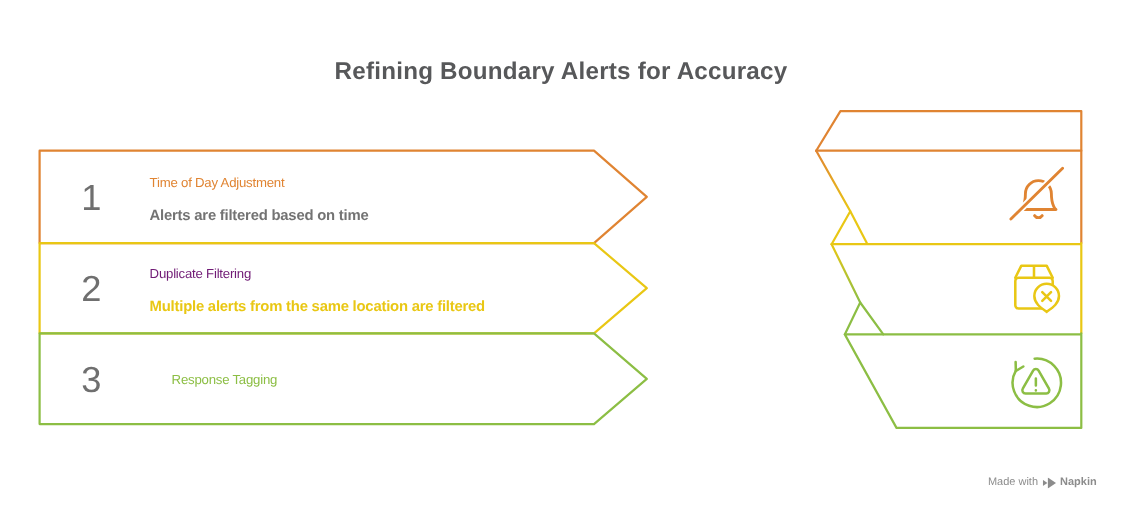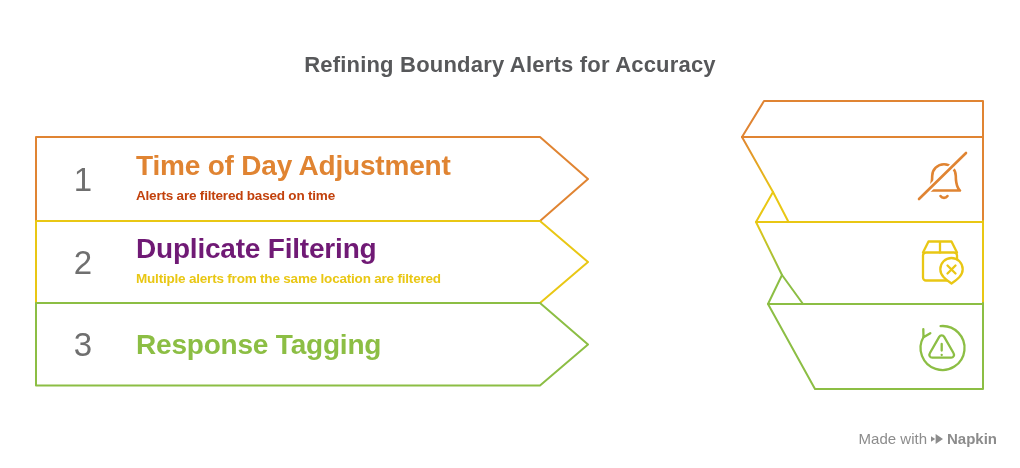--- a/index.html
+++ b/index.html
@@ -27,29 +27,29 @@
   .row-number{
     width:94px;flex:0 0 94px;
     text-align:center;
     font-size:33px;font-weight:500;line-height:1;
   }
   .row-text{
     flex:1;display:flex;flex-direction:column;gap:13px;
     padding-left:6px;
   }
   .row-title{
-    font-size:28px;font-weight:700;letter-spacing:-.2px;line-height:20px;
+    font-size:12px;font-weight:400;letter-spacing:-.2px;line-height:20px;
   }
   .row-desc{
     font-size:13.5px;font-weight:700;letter-spacing:-.2px;line-height:14px;
   }
   .watermark{
     position:absolute;top:432px;right:23px;
     display:flex;align-items:center;gap:4px;
-    font-size:15px;line-height:14px;
+    font-size:10px;line-height:14px;
   }
   .watermark .brand{font-weight:600;}
 </style>
 </head>
 <body>
 
 <div class="canvas">
 
   <div class="diagram-title" style="color: rgb(87, 88, 90);">Refining Boundary Alerts for Accuracy</div>
 
@@ -107,36 +107,36 @@
       <path d="M930.3,333.2 L923.5,337.3 L923.3,329.1"></path>
       <path d="M939.2,336.9 a2.9,2.9 0 0 1 5,0 l9.4,16.4 a2.9,2.9 0 0 1 -2.5,4.4 h-18.8 a2.9,2.9 0 0 1 -2.5,-4.4 z"></path>
       <path d="M941.7,344 V350.5 M941.7,354.8 V355"></path>
     </g>
   </svg>
 
   <div class="row row-1">
     <div class="row-number" style="color: rgb(111, 111, 111);">1</div>
     <div class="row-text">
       <div class="row-title" style="color: rgb(224, 132, 50);">Time of Day Adjustment</div>
-      <div class="row-desc" style="color: #c2410c;">Alerts are filtered based on time</div>
+      <div class="row-desc" style="color: #737373;">Alerts are filtered based on time</div>
     </div>
   </div>
 
   <div class="row row-2">
     <div class="row-number" style="color: rgb(111, 111, 111);">2</div>
     <div class="row-text">
       <div class="row-title" style="color: #701a75;">Duplicate Filtering</div>
       <div class="row-desc" style="color: rgb(233, 199, 20);">Multiple alerts from the same location are filtered</div>
     </div>
   </div>
 
   <div class="row row-3">
     <div class="row-number" style="color: rgb(111, 111, 111);">3</div>
     <div class="row-text">
-      <div class="row-title" style="color: rgb(140, 190, 68);">Response Tagging</div>
+      <div class="row-title" style="color: rgb(140, 190, 68); margin-left: 20px;">Response Tagging</div>
     </div>
   </div>
 
   <div class="watermark" style="color: rgb(140, 140, 140);">
     <span>Made with</span>
     <svg width="12" height="10" viewBox="0 0 12 10">
       <path d="M0,2.2 L4.2,5 L0,7.8 Z" fill="#8C8C8C"></path>
       <path d="M4.6,0 L12,5 L4.6,10 Z" fill="#8C8C8C"></path>
     </svg>
     <span class="brand">Napkin</span>

